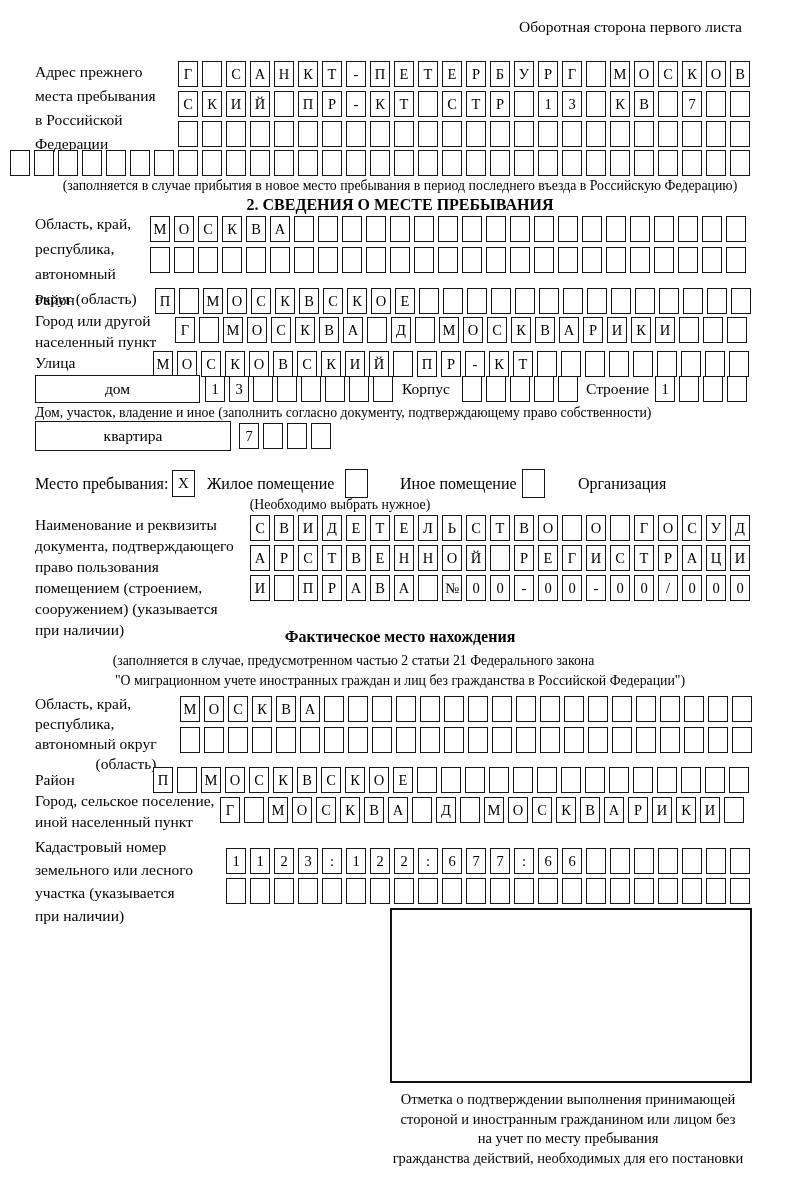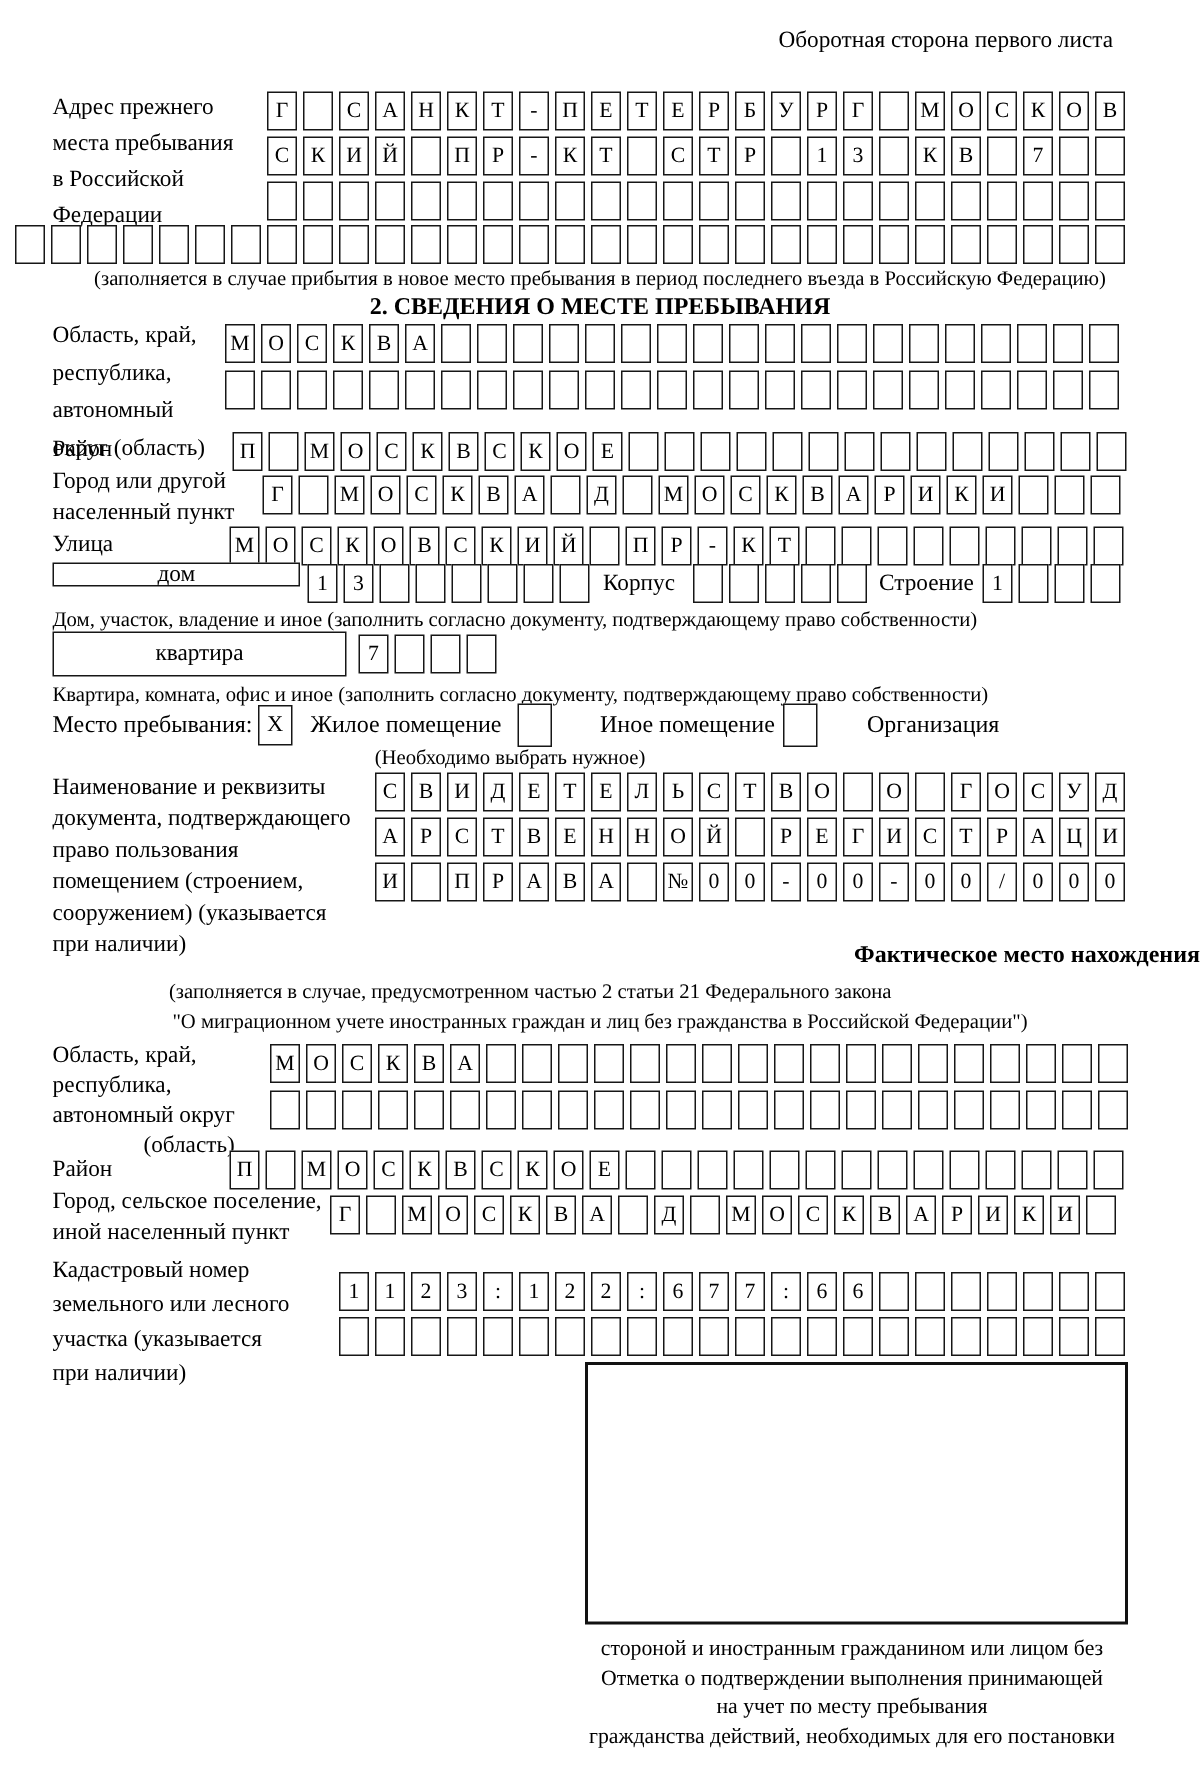--- a/index.html
+++ b/index.html
@@ -292,21 +292,21 @@
       <span class="cell"></span>
       <span class="cell"></span>
       <span class="cell"></span>
       <span class="cell"></span>
       <span class="cell"></span>
       <span class="cell"></span>
       <span class="cell"></span>
       <span class="cell"></span>
     </div>
 
-  <div class="abs lfield" style="left:35px;top:375px;width:165px;height:16px;">дом</div>
+  <div class="abs lfield" style="left:35px;top:375px;width:165px;height:28px;">дом</div>
   <div class="abs cells" style="left:205px;top:376px;">
       <span class="cell">1</span>
       <span class="cell">3</span>
       <span class="cell"></span>
       <span class="cell"></span>
       <span class="cell"></span>
       <span class="cell"></span>
       <span class="cell"></span>
       <span class="cell"></span>
     </div>
@@ -327,21 +327,20 @@
     </div>
   <div class="abs cap" style="left:35px;top:405px;">Дом, участок, владение и иное (заполнить согласно документу, подтверждающему право собственности)</div>
 
   <div class="abs lfield" style="left:35px;top:421px;width:196px;height:30px;">квартира</div>
   <div class="abs cells" style="left:239px;top:423px;">
       <span class="cell">7</span>
       <span class="cell"></span>
       <span class="cell"></span>
       <span class="cell"></span>
     </div>
-  <div class="abs cap" style="left:35px;top:455px;">Квартира, комната, офис и иное (заполнить согласно документу, подтверждающему право собственности)</div>
 
   <div class="abs lbl" style="left:35px;top:475px;font-size:16px;">Место пребывания:</div>
   <span class="abs cbox" style="left:172px;top:470px;">X</span>
   <div class="abs lbl" style="left:207px;top:475px;font-size:16px;">Жилое помещение</div>
   <span class="abs cbox" style="left:345px;top:469px;height:29px;"></span>
   <div class="abs lbl" style="left:400px;top:475px;font-size:16px;">Иное помещение</div>
   <span class="abs cbox" style="left:522px;top:469px;height:29px;"></span>
   <div class="abs lbl" style="left:578px;top:475px;font-size:16px;">Организация</div>
   <div class="abs cap center" style="left:200px;top:497px;width:280px;">(Необходимо выбрать нужное)</div>
 
@@ -416,21 +415,21 @@
       <span class="cell">0</span>
       <span class="cell">-</span>
       <span class="cell">0</span>
       <span class="cell">0</span>
       <span class="cell">/</span>
       <span class="cell">0</span>
       <span class="cell">0</span>
       <span class="cell">0</span>
     </div>
 
-  <div class="abs h" style="top:628px;text-align:right;">Фактическое место нахождения</div>
+  <div class="abs h" style="top:628px;">Фактическое место нахождения</div>
   <div class="abs cap center" style="top:653px;width:707px;">(заполняется в случае, предусмотренном частью 2 статьи 21 Федерального закона</div>
   <div class="abs cap center" style="top:673px;width:800px;">"О миграционном учете иностранных граждан и лиц без гражданства в Российской Федерации")</div>
 
   <div class="abs" style="left:35px;top:694px;">
     <div class="lbl" style="line-height:20px;">Область, край,</div>
     <div class="lbl" style="line-height:20px;">республика,</div>
     <div class="lbl" style="line-height:20px;">автономный округ</div>
     <div class="lbl" style="line-height:20px;text-align:right;">(область)</div>
   </div>
   <div class="abs cells" style="left:180px;top:696px;">
@@ -594,19 +593,19 @@
       <span class="cell"></span>
       <span class="cell"></span>
       <span class="cell"></span>
       <span class="cell"></span>
       <span class="cell"></span>
       <span class="cell"></span>
     </div>
 
   <div class="abs stamp-box" style="left:390px;top:908px;width:362px;height:175px;"></div>
   <div class="abs center" style="left:358px;top:1090px;width:420px;font-size:14.5px;line-height:19.5px;">
+    <div>Отметка о подтверждении выполнения принимающей</div>
     <div>стороной и иностранным гражданином или лицом без</div>
-    <div>Отметка о подтверждении выполнения принимающей</div>
     <div>на учет по месту пребывания</div>
     <div>гражданства действий, необходимых для его постановки</div>
   </div>
 
 </div>
 
 </body></html>

